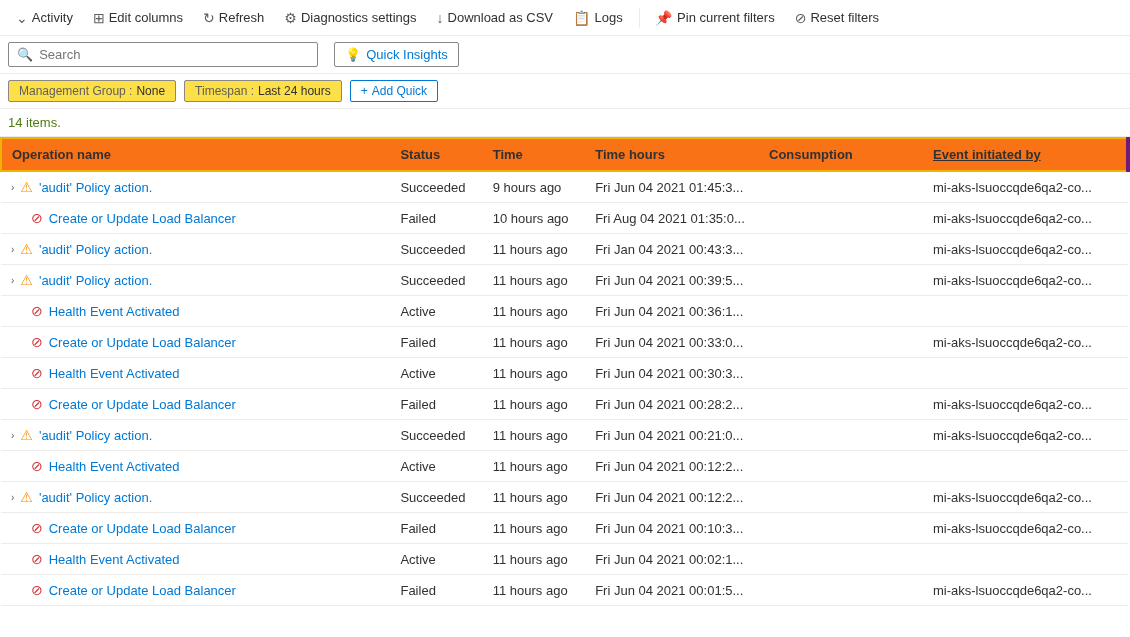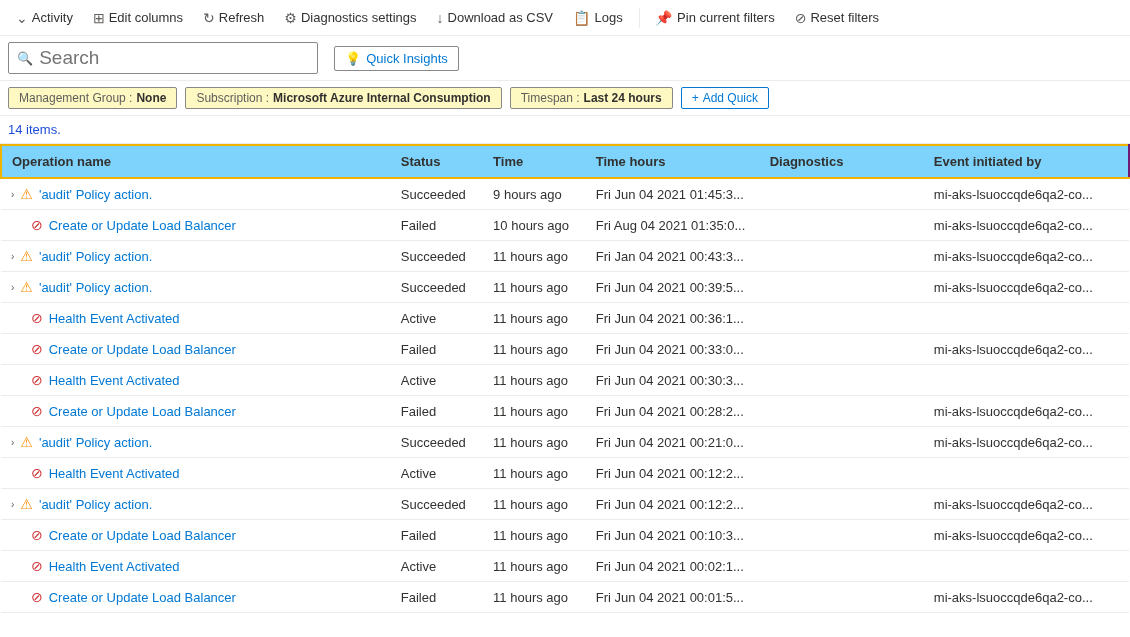--- a/index.html
+++ b/index.html
@@ -48,21 +48,21 @@
       border: 1px solid #8a8886;
       border-radius: 2px;
       padding: 4px 8px;
       width: 310px;
       gap: 6px;
       background: #fff;
     }
     .search-box input {
       border: none;
       outline: none;
-      font-size: 19px;
+      font-size: 13px;
       color: #323130;
       width: 100%;
       background: transparent;
     }
     .quick-insights-btn {
       display: flex;
       align-items: center;
       gap: 5px;
       padding: 4px 10px;
       border: 1px solid #8a8886;
@@ -82,68 +82,68 @@
       gap: 8px;
       flex-wrap: wrap;
     }
     .filter-pill {
       display: flex;
       align-items: flex-start;
       border: 1px solid #8a8886;
       border-radius: 2px;
       padding: 3px 10px;
       font-size: 12px;
-      background: #fef9c3;
+      background: #fde047;
       cursor: pointer;
       white-space: nowrap;
     }
     .filter-pill .filter-label { color: #605e5c; }
-    .filter-pill .filter-value { font-weight: 700; margin-left: 4px; color: #323130; }
+    .filter-pill .filter-value { font-weight: 400; margin-left: 4px; color: #323130; }
     .add-filter-btn {
       display: flex;
       align-items: center;
       gap: 4px;
       padding: 3px 10px;
       border: 1px solid #0078d4;
       border-radius: 2px;
       background: #fff;
       cursor: pointer;
       font-size: 12px;
       color: #0078d4;
     }
 
     
     .items-count {
       padding: 6px 8px;
       font-size: 13px;
-      color: #1d4ed8;
+      color: #4d7c0f;
       border-bottom: 1px solid #edebe9;
     }
 
     
     .data-table {
       width: 100%;
       border-collapse: collapse;
     }
     .data-table thead tr {
       border: 2px solid #f0b400;
     }
     .data-table thead th {
       text-align: left;
       padding: 8px 10px;
       font-weight: 600;
       font-size: 13px;
       color: #323130;
-      background: #7dd3fc;
+      background: #f97316;
       border-bottom: 2px solid #f0b400;
       border-top: 2px solid #f0b400;
       white-space: nowrap;
     }
     .data-table thead th:first-child { border-left: 2px solid #f0b400; }
-    .data-table thead th:last-child { border-right: 2px solid #701a75; }
+    .data-table thead th:last-child { border-right: 4px solid #701a75; text-decoration: underline; }
     .data-table tbody tr {
       border-bottom: 1px solid #edebe9;
     }
     .data-table tbody td {
       padding: 7px 10px;
       font-size: 13px;
       color: #323130;
       white-space: nowrap;
     }
 
@@ -215,24 +215,20 @@
     <span>Quick Insights</span>
   </button>
 </div>
 
 <div class="filters-row">
   <div class="filter-pill">
     <span class="filter-label">Management Group :</span>
     <span class="filter-value">None</span>
   </div>
   <div class="filter-pill">
-    <span class="filter-label">Subscription :</span>
-    <span class="filter-value">Microsoft Azure Internal Consumption</span>
-  </div>
-  <div class="filter-pill">
     <span class="filter-label">Timespan :</span>
     <span class="filter-value">Last 24 hours</span>
   </div>
   <button class="add-filter-btn">
     <span>+</span>
     <span>Add Quick</span>
   </button>
 </div>
 
 <div class="items-count">
@@ -240,21 +236,21 @@
 </div>
 
 <div style="overflow-x:auto;">
   <table class="data-table">
     <thead>
       <tr>
         <th class="col-opname">Operation name</th>
         <th class="col-status">Status</th>
         <th class="col-time">Time</th>
         <th class="col-timestamp">Time hours</th>
-        <th class="col-subscription">Diagnostics</th>
+        <th class="col-subscription">Consumption</th>
         <th class="col-initiatedby">Event initiated by</th>
       </tr>
     </thead>
     <tbody id="table-body">
     <tr>
           <td class="col-opname">
             <div class="op-name-cell">
       <span class="chevron-icon">›</span>
       <span class="status-icon icon-warning">⚠</span>
       <a class="op-link">'audit' Policy action.</a>

